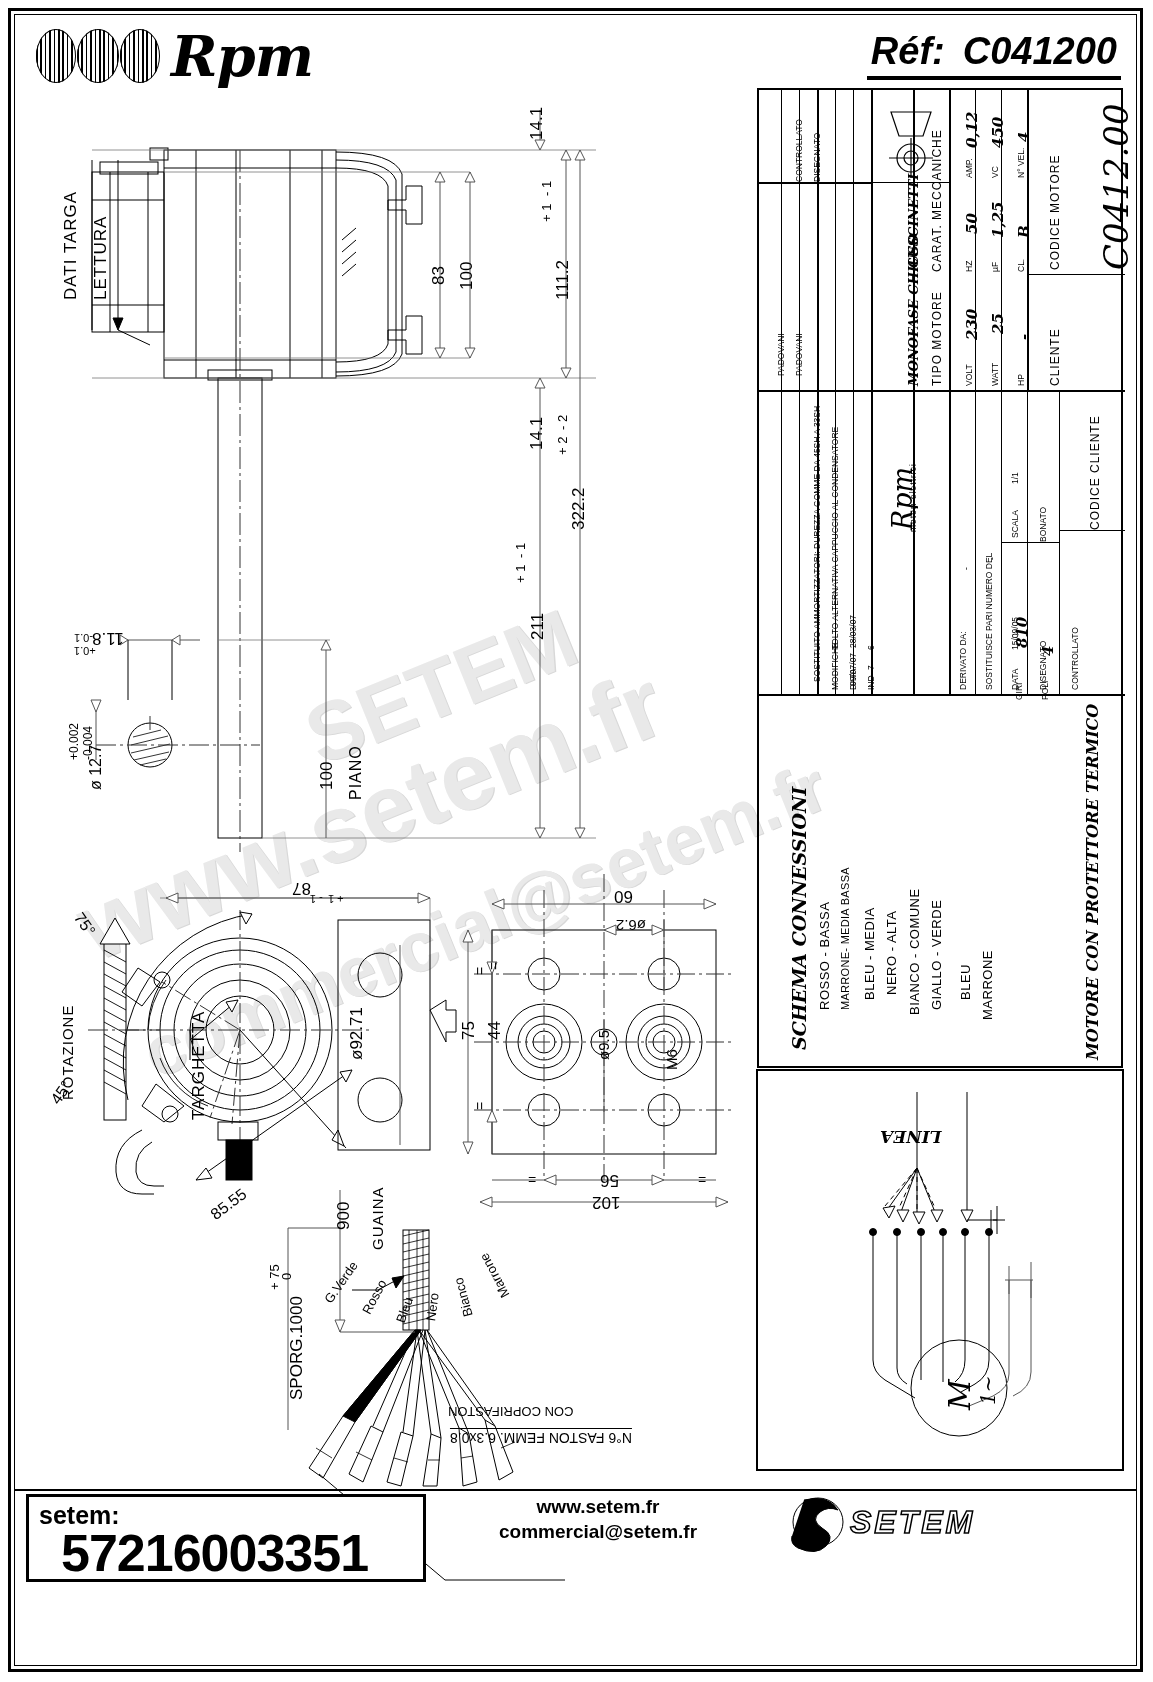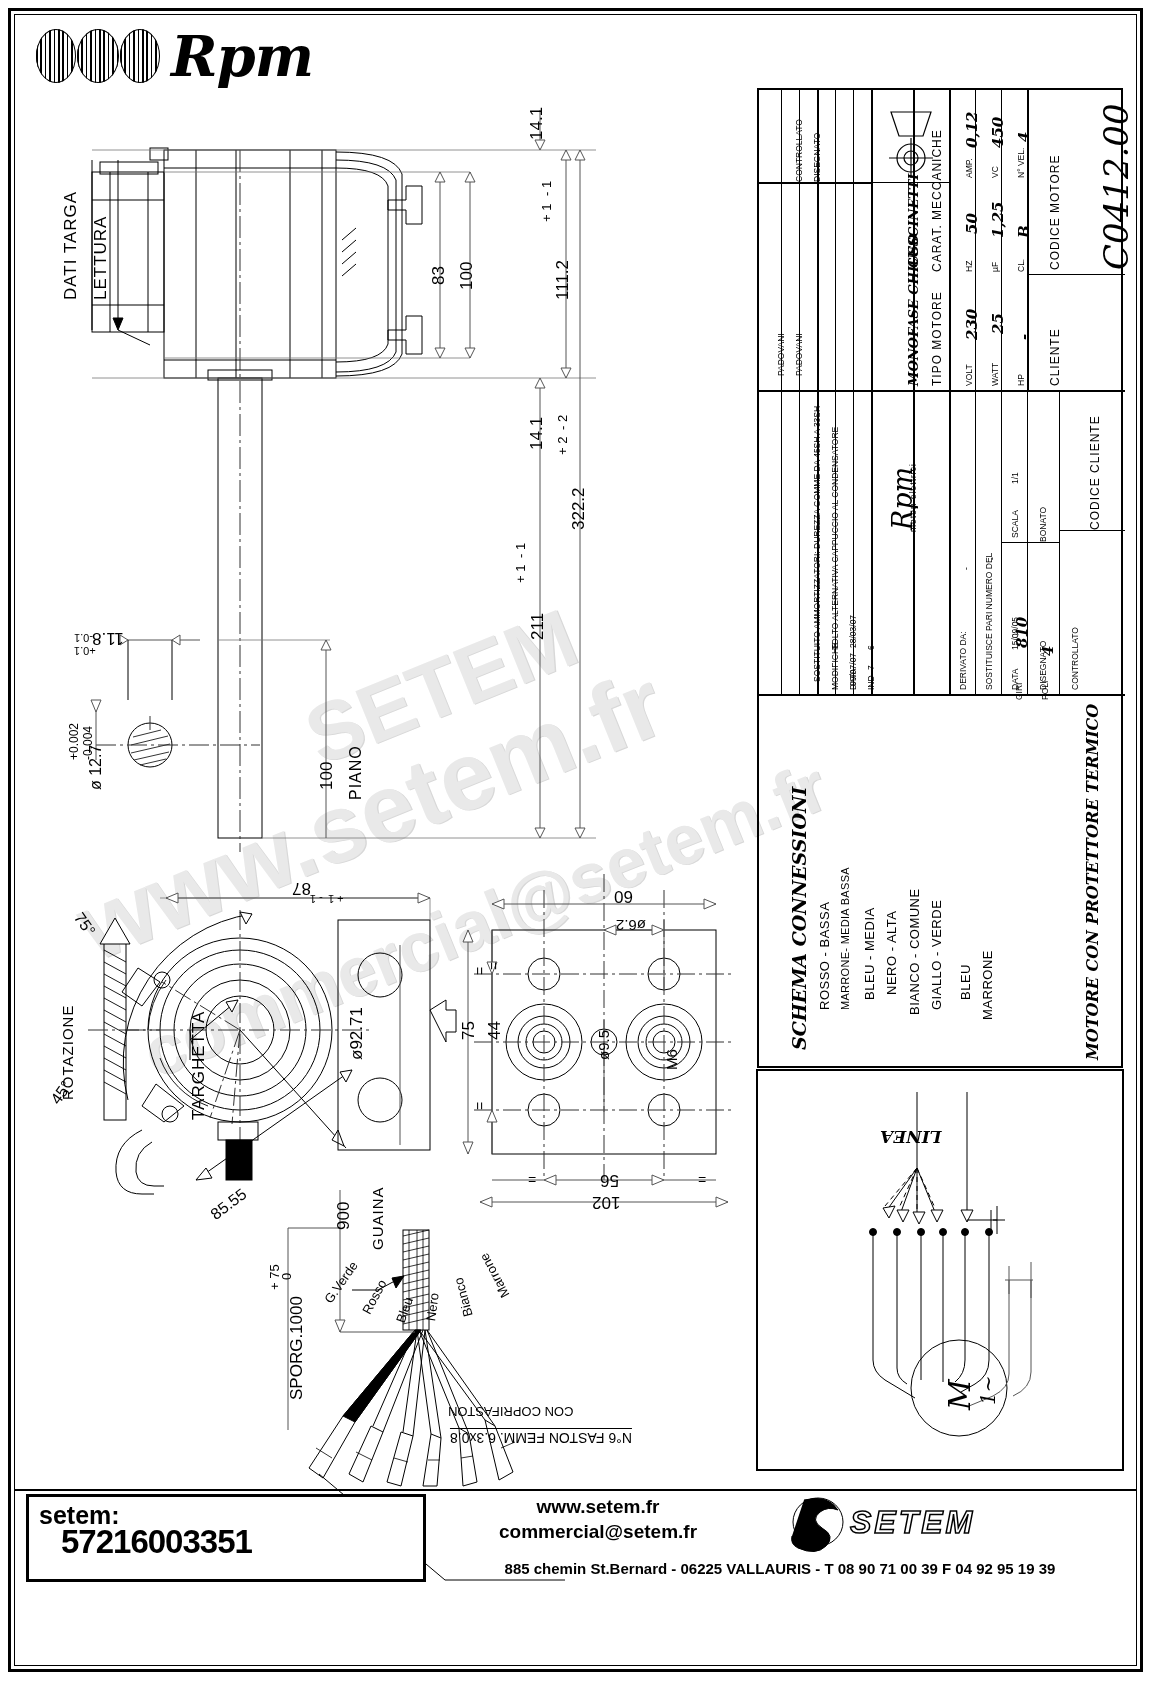--- a/index.html
+++ b/index.html
@@ -60,21 +60,21 @@
       text-shadow:1px 1px 0 #d8d8d8;}
   .wm1{left:60px;top:760px;font-size:96px;transform:rotate(-22deg);}
   .wm2{left:300px;top:640px;font-size:82px;transform:rotate(-22deg);}
   .wm3{left:120px;top:880px;font-size:70px;transform:rotate(-22deg);}
 
   
   .footer-rule{position:absolute;left:14px;top:1489px;width:1123px;height:2px;background:#000;}
   .codebox{position:absolute;left:26px;top:1494px;width:400px;height:88px;
      border:3px solid #000;box-sizing:border-box;background:#fff;}
   .codelabel{position:absolute;left:10px;top:4px;font-size:25px;font-weight:bold;}
-  .codenum{position:absolute;left:32px;top:26px;font-size:33px;font-weight:bold;
+  .codenum{position:absolute;left:32px;top:26px;font-size:52px;font-weight:bold;
      letter-spacing:-1px;}
   .fw{position:absolute;text-align:center;font-weight:bold;}
   .f-site{left:448px;top:1496px;width:300px;font-size:19px;}
   .f-mail{left:448px;top:1521px;width:300px;font-size:19px;}
   .f-addr{left:430px;top:1560px;width:700px;font-size:15px;}
   .setemlogo{position:absolute;left:790px;top:1492px;width:260px;height:58px;}
   .setem-word{position:absolute;left:60px;top:12px;font-size:32px;font-weight:bold;
      font-style:italic;letter-spacing:3px;
      color:#fff;-webkit-text-stroke:1.5px #000;
      font-family:"Liberation Sans",sans-serif;}
@@ -95,20 +95,23 @@
 
   <div class="logo-wrap">
     <div class="coils">
       <div class="coil"></div>
         <div class="coil c2"></div>
         <div class="coil"></div>
     </div>
     <div class="logo-text">Rpm</div>
   </div>
 
+  <div class="ref">
+    <span>Réf:</span><span class="refcode">C041200</span>
+  </div>
 
   <svg style="position:absolute;left:0;top:0;width:1153px;height:1682px;" viewBox="0 0 1153 1682">
     <g stroke="#000" fill="none" stroke-width="1">
 
       <rect x="92" y="172" width="72" height="160" stroke="#000"></rect>
       <rect x="100" y="162" width="58" height="12"></rect>
       <line x1="92" y1="200" x2="164" y2="200"></line>
       <line x1="92" y1="305" x2="164" y2="305"></line>
       <line x1="110" y1="172" x2="110" y2="332"></line>
       <line x1="148" y1="172" x2="148" y2="332"></line>
@@ -677,21 +680,20 @@
 
   <div class="footer-rule"></div>
 
   <div class="codebox">
     <div class="codelabel">setem:</div>
     <div class="codenum">57216003351</div>
   </div>
 
   <div class="fw f-site">www.setem.fr</div>
   <div class="fw f-mail">commercial@setem.fr</div>
-  <div class="fw f-addr">885 chemin St.Bernard  -  06225 VALLAURIS  -  T 08 90 71 00 39   F 04 92 95 19 39</div>
 
   <div class="setemlogo">
     <svg style="position:absolute;left:0;top:0;width:60px;height:58px;">
       <g stroke="#000" fill="none">
         <path d="M14 8 q24 -6 34 10 q-10 -4 -18 2 q-10 8 2 16 q14 8 4 18 q-10 10 -28 2 q-8 -4 -6 -12" fill="#000"></path>
         <ellipse cx="28" cy="30" rx="25" ry="24"></ellipse>
       </g>
     </svg>
     <div class="setem-word">SETEM</div>
   </div>

